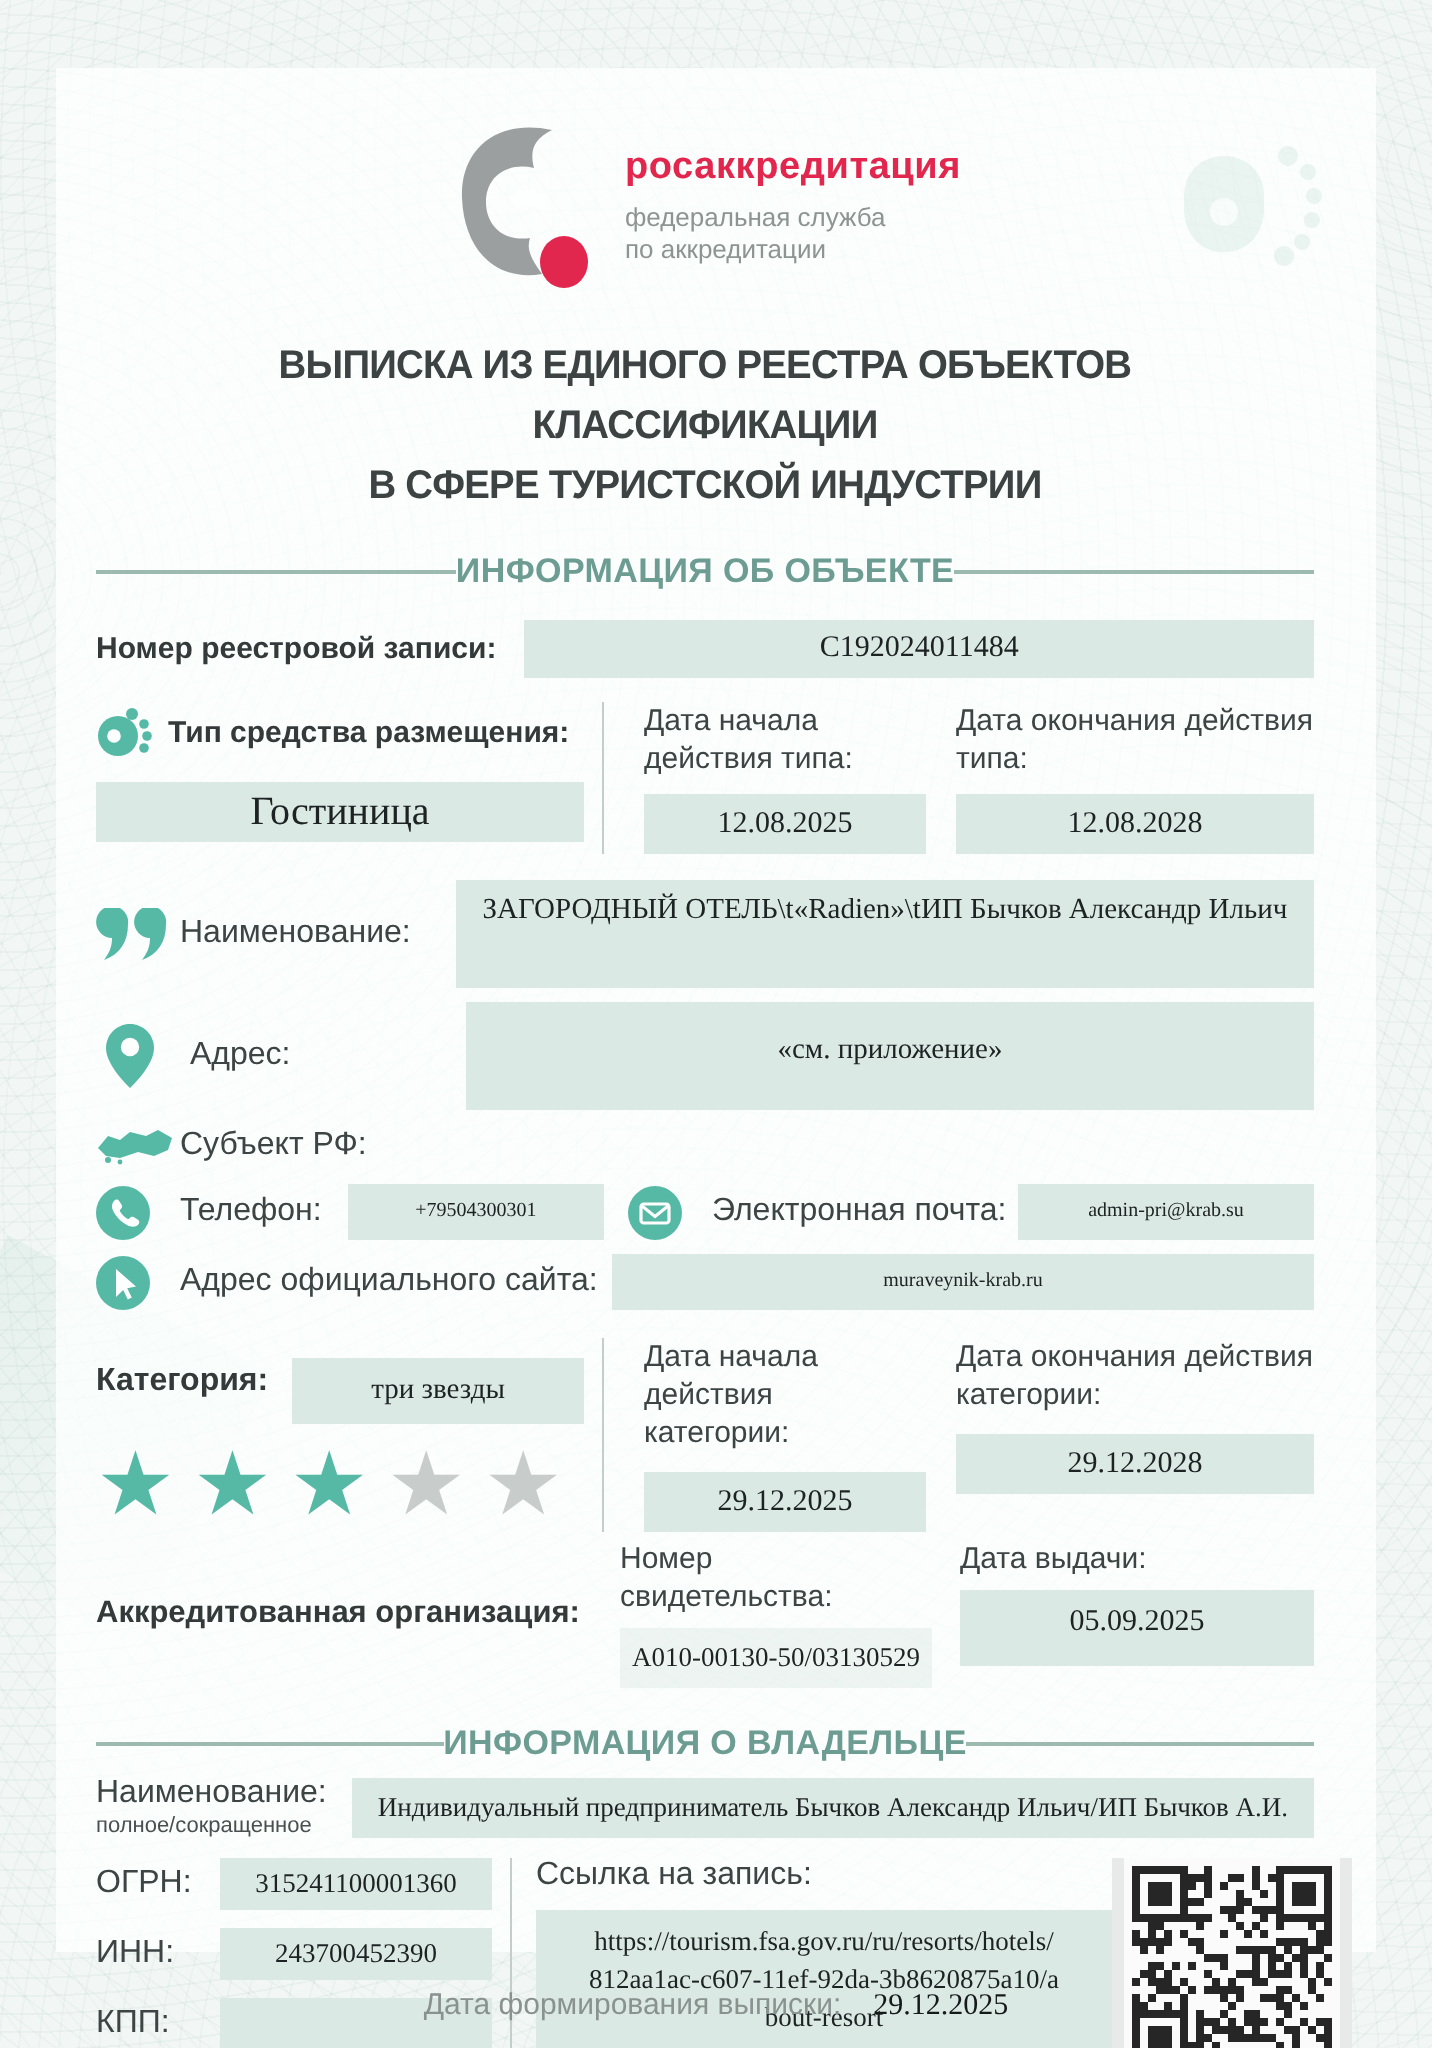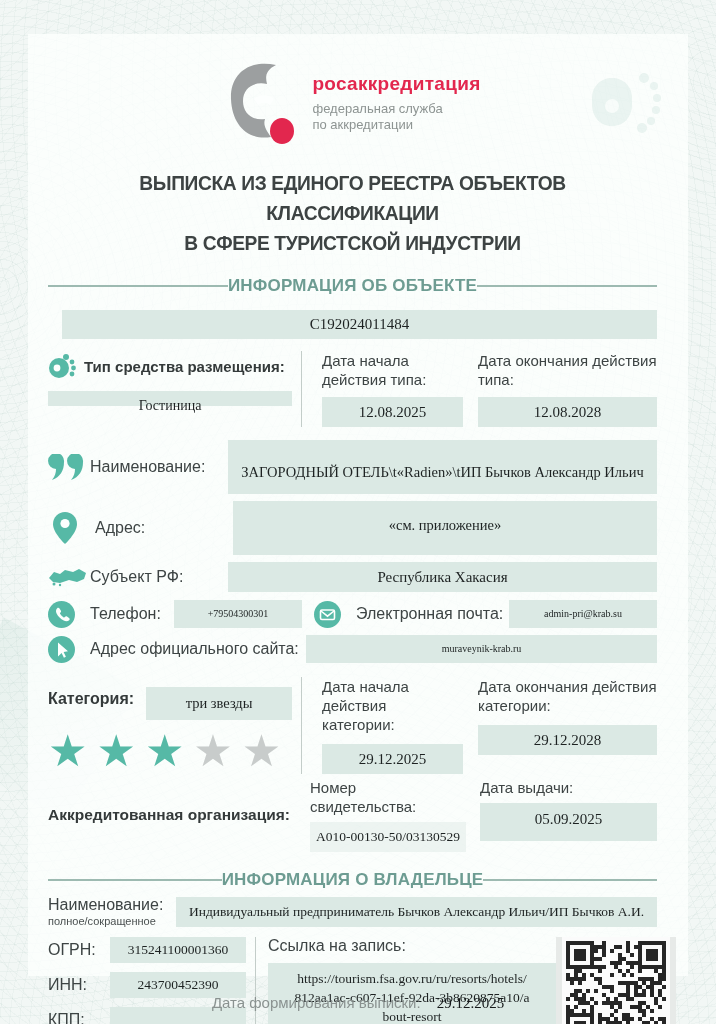--- a/index.html
+++ b/index.html
@@ -53,26 +53,26 @@
   .reg-row .field{flex:1;height:29px;line-height:29px;font-size:15px;margin-left:14px;}
   
   .tri{display:flex;margin-top:12px;}
   .tri .colL{width:244px;flex:0 0 auto;}
   .tri .col2{width:141px;flex:0 0 auto;margin-left:20px;}
   .tri .col3{flex:1;margin-left:15px;}
   .tri .vdiv{margin-left:9px;}
   .tri .dfield{height:30px;line-height:30px;font-size:15px;margin-top:8px;}
   .typ-head{display:flex;align-items:center;}
   .typ-head .lblB{margin-left:6px;}
-  .colL .field{height:15px;line-height:30px;font-size:14px;margin-top:10px;}
+  .colL .field{height:30px;line-height:30px;font-size:20px;margin-top:10px;}
   
   .ilrow{margin-top:7px;}
   .ilrow .lbl-cell{width:138px;flex:0 0 auto;}
   .ilrow .field{flex:1;}
-  .f-tall{height:54px;padding-top:22px;font-size:14.5px;line-height:20px;}
+  .f-tall{height:54px;padding-top:5px;font-size:14.5px;line-height:20px;}
   .f-mid{height:30px;line-height:30px;font-size:15px;}
   
   .pe-row{margin-top:8px;}
   .pe-row .field{height:28px;line-height:28px;font-size:10px;}
   
   .cat-head{display:flex;align-items:center;}
   .cat-head .field{flex:1;height:33px;line-height:33px;font-size:14.5px;margin-left:12px;}
   .stars{display:flex;gap:9px;margin-top:8px;font-family:"DejaVu Sans",sans-serif;}
   .star{font-size:44px;line-height:46px;color:#c8cccb;}
   .star.filled{color:#56b9a6;}
@@ -150,20 +150,21 @@
       <span>В СФЕРЕ ТУРИСТСКОЙ ИНДУСТРИИ</span>
     </h1>
 
     <div class="section-head">
       <span class="ln"></span>
       <span class="tx">ИНФОРМАЦИЯ ОБ ОБЪЕКТЕ</span>
       <span class="ln"></span>
     </div>
 
     <div class="row reg-row">
+      <span class="lblB">Номер реестровой записи:</span>
       <span class="field">С192024011484</span>
     </div>
 
     <div class="tri">
       <div class="colL">
         <div class="typ-head">
           <svg width="30" height="30" viewBox="0 0 30 30">
             <g fill="#56b9a6">
               <circle cx="11" cy="17" r="10"></circle>
               <circle cx="18" cy="6" r="3"></circle>
@@ -214,21 +215,20 @@
 
     <div class="row ilrow">
       <span class="icon-cell">
         <svg width="40" height="22" viewBox="0 0 40 22">
           <path fill="#56b9a6" d="M1 12l5-6 6 2 5-4 8 2 6-3 7 4-2 6-7 3-8-2-9 3-7-1z"></path>
           <circle cx="6" cy="18" r="1.5" fill="#56b9a6"></circle>
             <circle cx="12" cy="19" r="1.2" fill="#56b9a6"></circle>
         </svg>
       </span>
       <span class="lbl lbl-cell">Субъект РФ:</span>
-      <span class="field f-mid">Республика Хакасия</span>
     </div>
 
     <div class="row pe-row">
       <span class="icon-cell">
         <svg width="27" height="27" viewBox="0 0 27 27">
           <circle cx="13.5" cy="13.5" r="13.5" fill="#56b9a6"></circle>
           <path fill="#fdfffe" d="M9.2 7.2c.7-.7 1.8-.6 2.3.2l1.3 2c.4.7.3 1.6-.4 2.1-.5.4-.6.9-.2 1.5.8 1.3 1.9 2.4 3.2 3.2.6.4 1.1.3 1.5-.2.5-.7 1.4-.8 2.1-.4l2 1.3c.8.5.9 1.6.2 2.3-1.3 1.3-3.4 1.5-5.5.4-3-1.6-5.6-4.1-7.1-7.1-1-2-.7-4 .6-5.3z"></path>
         </svg>
       </span>
       <span class="lbl" style="width:84px;">Телефон:</span>

